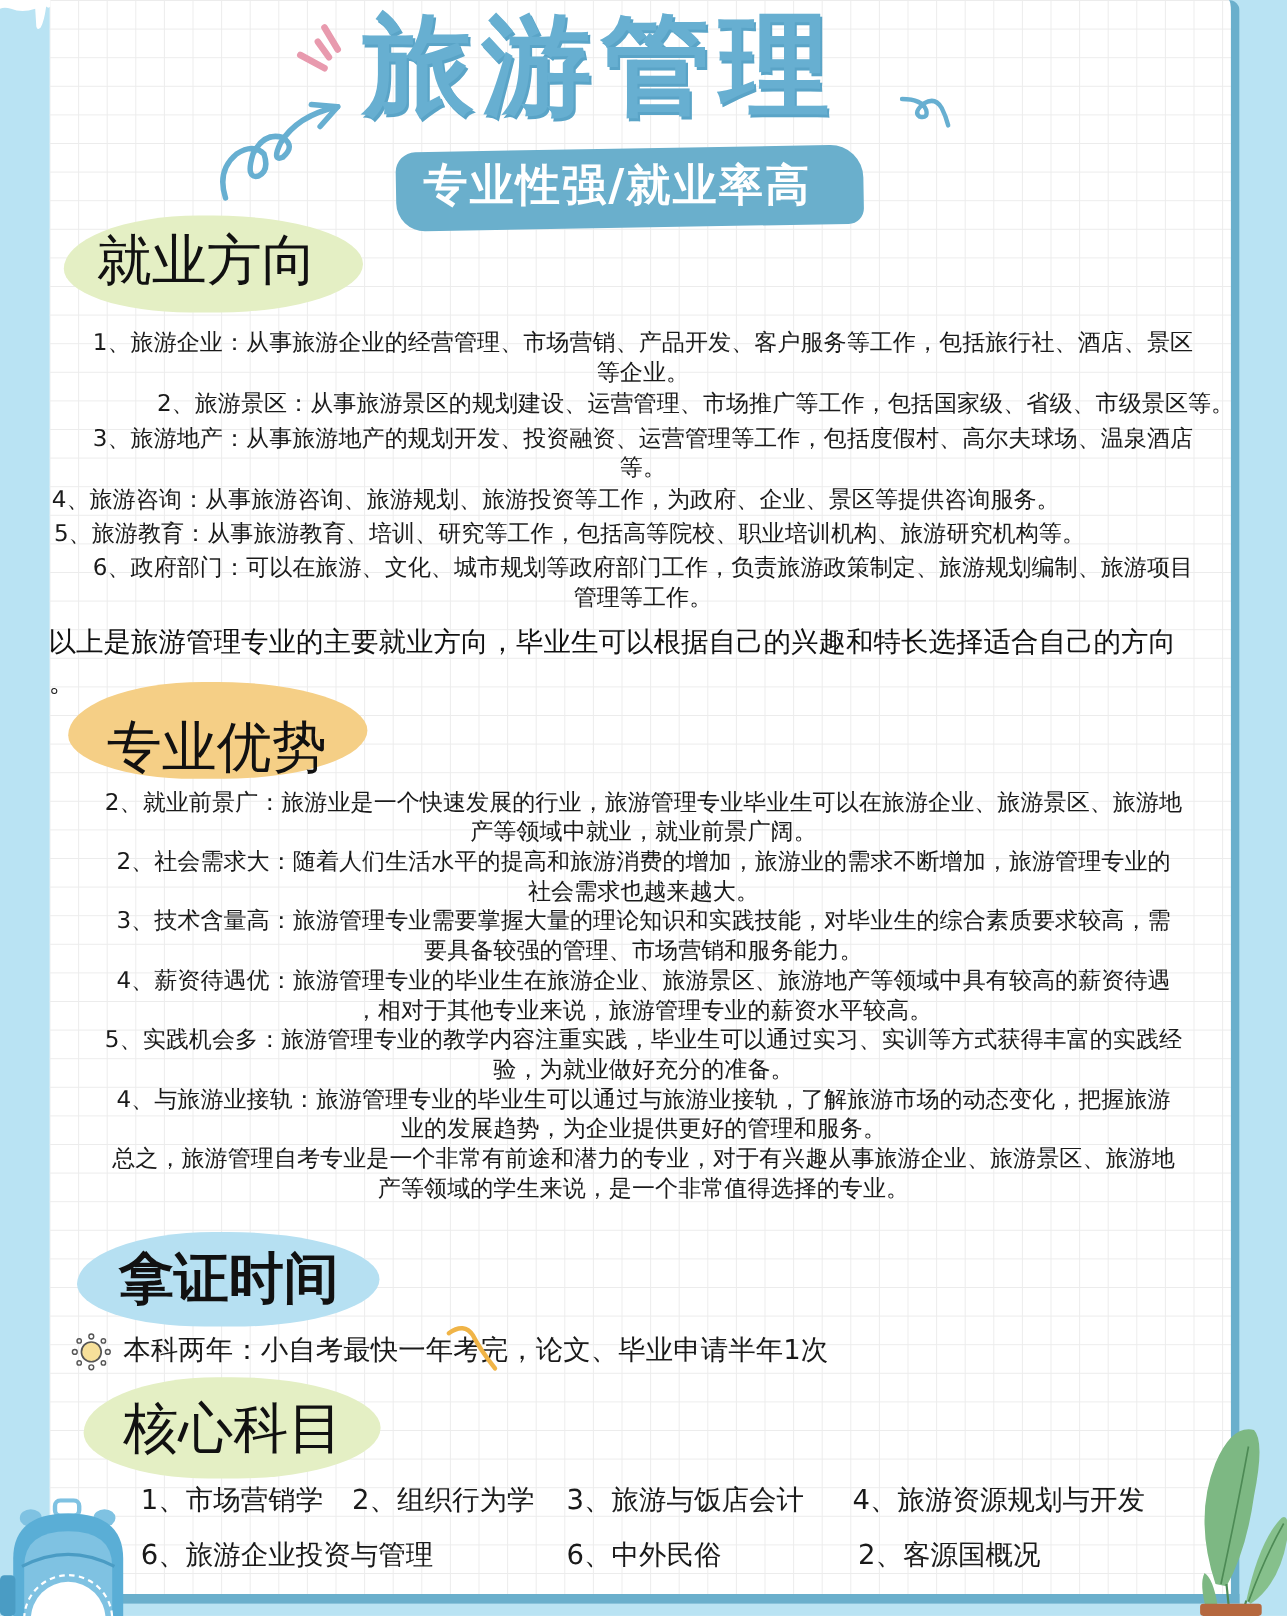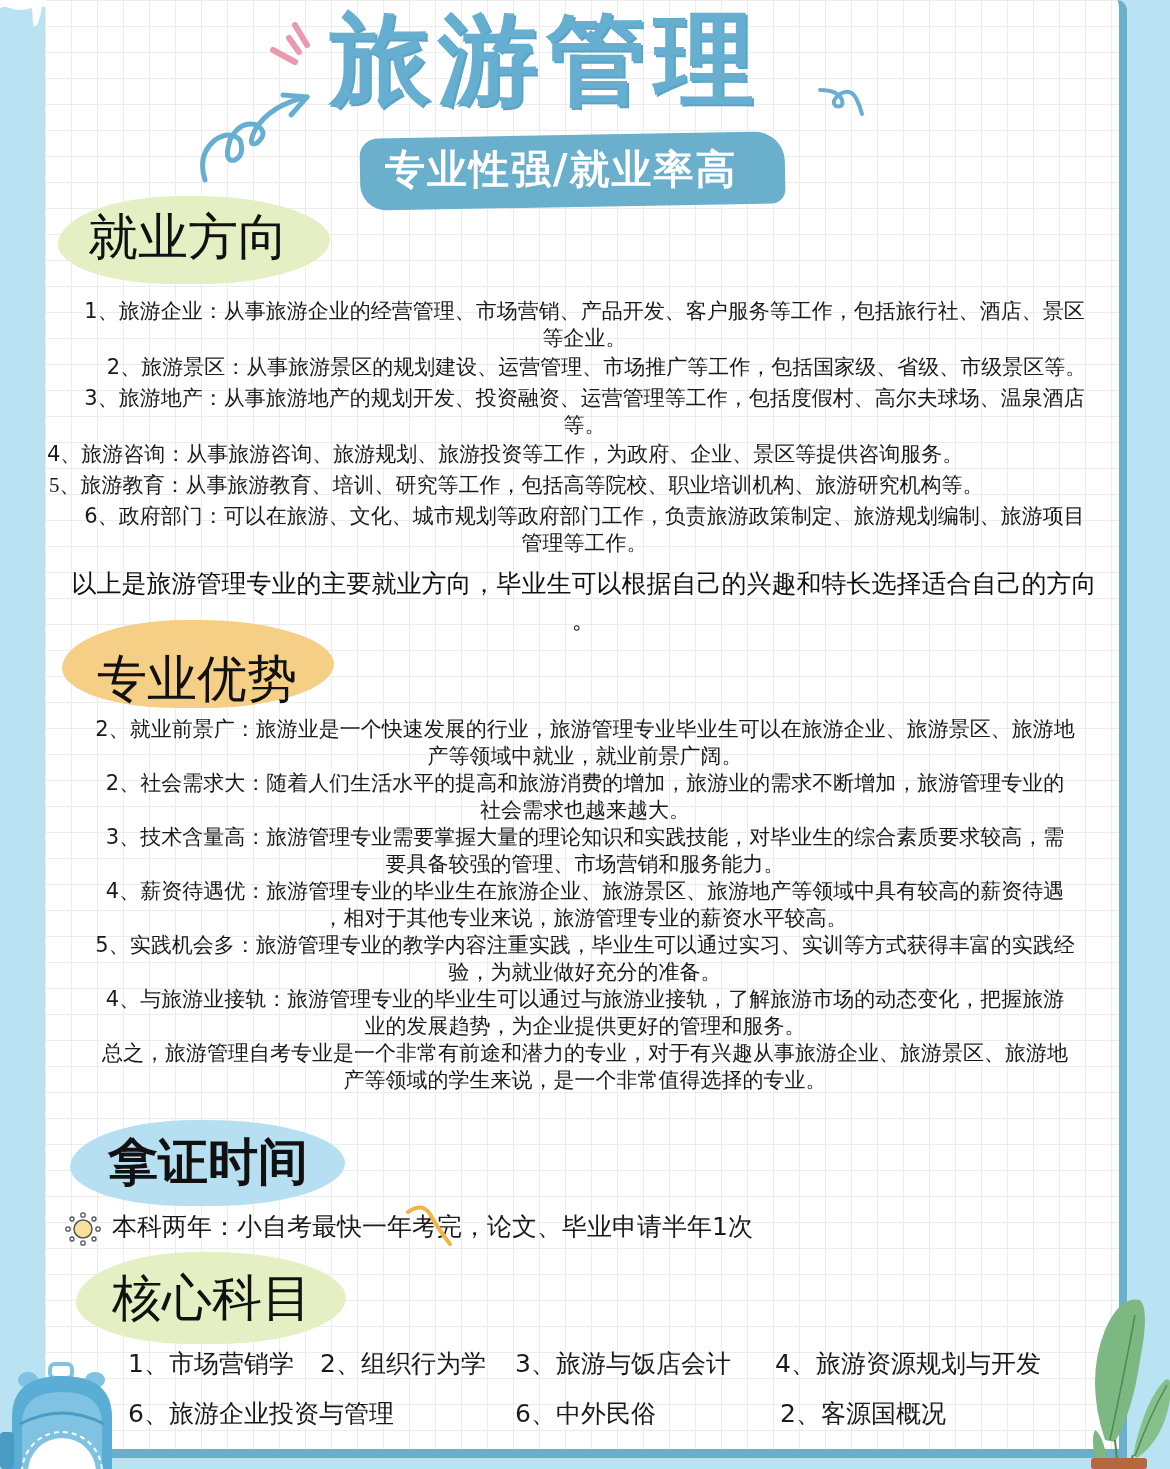--- a/index.html
+++ b/index.html
@@ -55,21 +55,21 @@
     position: absolute; font-size: 50px; color: #111; white-space: nowrap;
     line-height: 60px; font-weight: normal;
   }
   .para {
     position: absolute; font-size: 21px; line-height: 27px; color: #1a1a1a;
     text-align: center;
   }
   .para .line { display: block; white-space: nowrap; }
   .summary {
     position: absolute; font-size: 25px; line-height: 36px; color: #111;
-    text-align: center;
+    text-align: left;
   }
   .summary .line { display:block; white-space: nowrap; }
   .cert-line {
     position: absolute; left: 112px; top: 1209px;
     font-size: 25px; line-height: 36px; white-space: nowrap;
   }
   .subjects {
     position: absolute; font-size: 25px; line-height: 36px; white-space: nowrap;
   }
 </style>
@@ -104,30 +104,30 @@
 
 <div class="sec-tag" style="left:58px;top:196px;width:272px;height:88px;background:#e4efc4;"></div>
 <div class="sec-title" style="left:88px;top:207px;">就业方向</div>
 
 <div class="para" style="left:47px;top:298px;width:1075px;">
   <div>
     <span class="line">1、旅游企业：从事旅游企业的经营管理、市场营销、产品开发、客户服务等工作，包括旅行社、酒店、景区</span>
     <span class="line">等企业。</span>
   </div>
   <div style="margin-top:2px;">
-    <span class="line" style="text-align:center;padding-left:24px;">2、旅游景区：从事旅游景区的规划建设、运营管理、市场推广等工作，包括国家级、省级、市级景区等。</span>
+    <span class="line" style="text-align:right;padding-left:24px;">2、旅游景区：从事旅游景区的规划建设、运营管理、市场推广等工作，包括国家级、省级、市级景区等。</span>
   </div>
   <div style="margin-top:4px;">
     <span class="line">3、旅游地产：从事旅游地产的规划开发、投资融资、运营管理等工作，包括度假村、高尔夫球场、温泉酒店</span>
     <span class="line">等。</span>
   </div>
   <div style="margin-top:2px;">
     <span class="line" style="text-align:left;">4、旅游咨询：从事旅游咨询、旅游规划、旅游投资等工作，为政府、企业、景区等提供咨询服务。</span>
   </div>
-  <div style="margin-top:4px;font-family:Liberation Serif, serif;">
+  <div style="margin-top:4px;">
     <span class="line" style="text-align:left;padding-left:2px;">5、旅游教育：从事旅游教育、培训、研究等工作，包括高等院校、职业培训机构、旅游研究机构等。</span>
   </div>
   <div style="margin-top:4px;">
     <span class="line">6、政府部门：可以在旅游、文化、城市规划等政府部门工作，负责旅游政策制定、旅游规划编制、旅游项目</span>
     <span class="line">管理等工作。</span>
   </div>
 </div>
 
 <div class="summary" style="left:44px;top:566px;width:1080px;">
   <span class="line">以上是旅游管理专业的主要就业方向，毕业生可以根据自己的兴趣和特长选择适合自己的方向</span>

